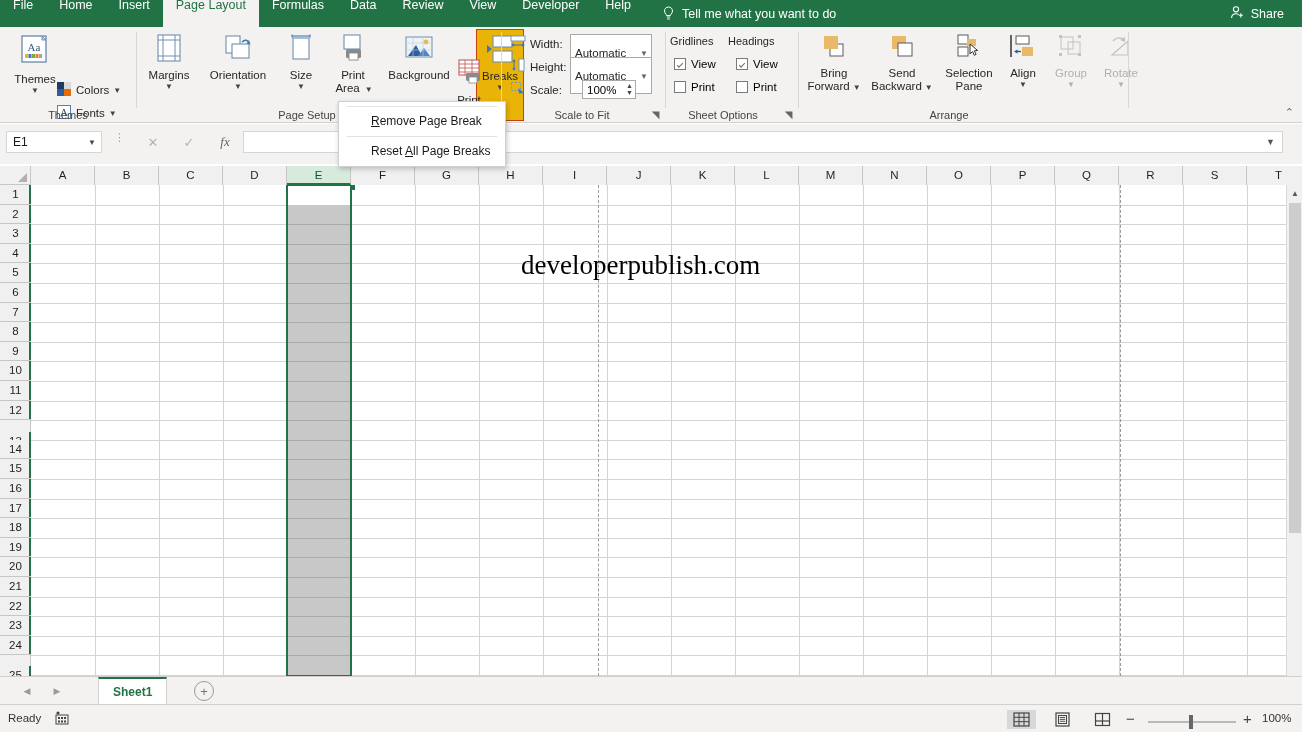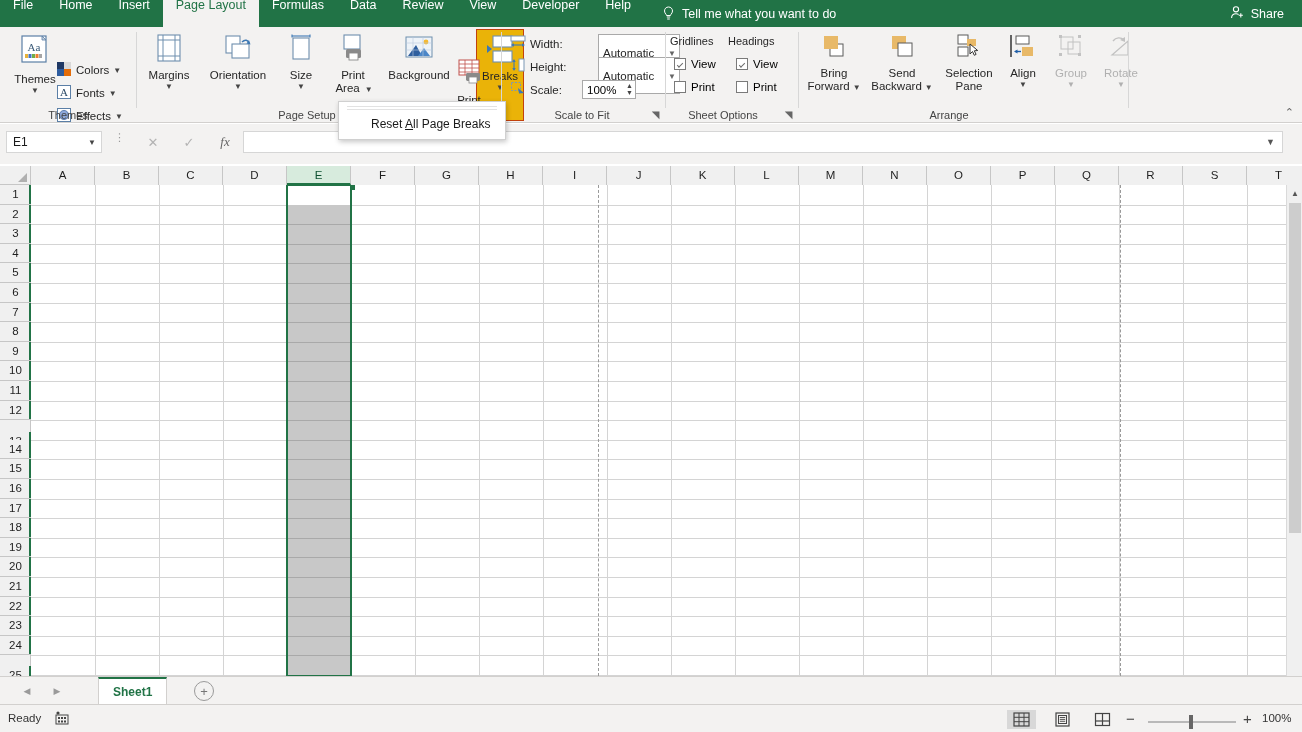--- a/index.html
+++ b/index.html
@@ -58,30 +58,30 @@
     font-size:11.5px; color:#262626; line-height:13px;
   }
   .bigbtn .ico { display:block; margin:2px auto 3px auto; }
   .bigbtn .cap { display:block; padding:0 2px; }
   .bigbtn .caret { display:block; font-size:8px; color:#444; line-height:8px; margin-top:1px;}
   .bigbtn.disabled { color:#b0b0b0; }
   .bigbtn.disabled .caret { color:#b0b0b0; }
   .bigbtn.pressed { background:#eab308; border:1px solid #c2410c; }
   .smallbtn {
     position:absolute; display:flex; align-items:center; gap:4px;
-    font-size:11.5px; color:#262626; cursor:pointer; height:20px;
+    font-size:11.5px; color:#262626; cursor:pointer; height:20px;margin-top:20px;
   }
   .smallbtn .cap { white-space:nowrap; }
   .smallbtn .caret { font-size:8px; color:#444; }
 
   .fieldlabel { font-size:11.5px; color:#262626; white-space:nowrap; }
   .combo {
     border:1px solid #a9a9a9; background:#fff; height:37px;
     font-size:11.5px; color:#262626; display:flex; align-items:center;
-    padding-left:4px; position:relative; cursor:pointer;margin-left:28px;
+    padding-left:4px; position:relative; cursor:pointer;
   }
   .combo .dd {
     position:absolute; right:3px; top:50%; transform:translateY(-50%);
     font-size:8px; color:#666;
   }
   .spin {
     border:1px solid #a9a9a9; background:#fff; height:19px; width:54px;
     font-size:11.5px; display:flex; align-items:center; padding-left:4px;
     position:relative; cursor:text;
   }
@@ -588,20 +588,21 @@
     </div>
     <div class="grp-label" style="left:0;width:300px;">Arrange</div>
   </div>
   <div class="grp-sep" style="left:1128px;"></div>
 
   <div class="collapse-ribbon">⌃</div>
 </div>
 
 <div class="menu" id="breaks-menu">
     <div class="menu-sep"></div>
+    <div class="menu-item"><u>R</u>emove Page Break</div>
     <div class="menu-sep"></div>
     <div class="menu-item">Reset <u>A</u>ll Page Breaks</div>
   </div>
 
 <div class="fbar"></div>
 <div class="namebox">
   <span>E1</span>
   <span class="dd">▼</span>
 </div>
 <div class="fbar-dots">⋮</div>
@@ -781,20 +782,21 @@
       <div class="hline" style="top: 352.8px; left: 256px; width: 64px; right: auto; background: rgb(169, 169, 169);"></div>
       <div class="hline" style="top: 372.4px; left: 256px; width: 64px; right: auto; background: rgb(169, 169, 169);"></div>
       <div class="hline" style="top: 392px; left: 256px; width: 64px; right: auto; background: rgb(169, 169, 169);"></div>
       <div class="hline" style="top: 411.6px; left: 256px; width: 64px; right: auto; background: rgb(169, 169, 169);"></div>
       <div class="hline" style="top: 431.2px; left: 256px; width: 64px; right: auto; background: rgb(169, 169, 169);"></div>
       <div class="hline" style="top: 450.8px; left: 256px; width: 64px; right: auto; background: rgb(169, 169, 169);"></div>
       <div class="hline" style="top: 470.4px; left: 256px; width: 64px; right: auto; background: rgb(169, 169, 169);"></div>
       <div class="hline" style="top: 490px; left: 256px; width: 64px; right: auto; background: rgb(169, 169, 169);"></div>
       <div class="colsel-border" style="left: 255px; top: -1px; width: 66px; height: 493px;"></div>
       <div class="selhandle" style="left: 319px; top: 0px;"></div>
+      <div class="watermark" style="left:490px;top:65px;">developerpublish.com</div>
     </div>
   <div class="vscroll">
     <div class="btn" style="top:0;">▲</div>
     <div class="thumb"></div>
   </div>
 </div>
 
 <div class="tabbar">
   <div class="navarrow" style="left:16px;">◀</div>
   <div class="navarrow" style="left:46px;">▶</div>

